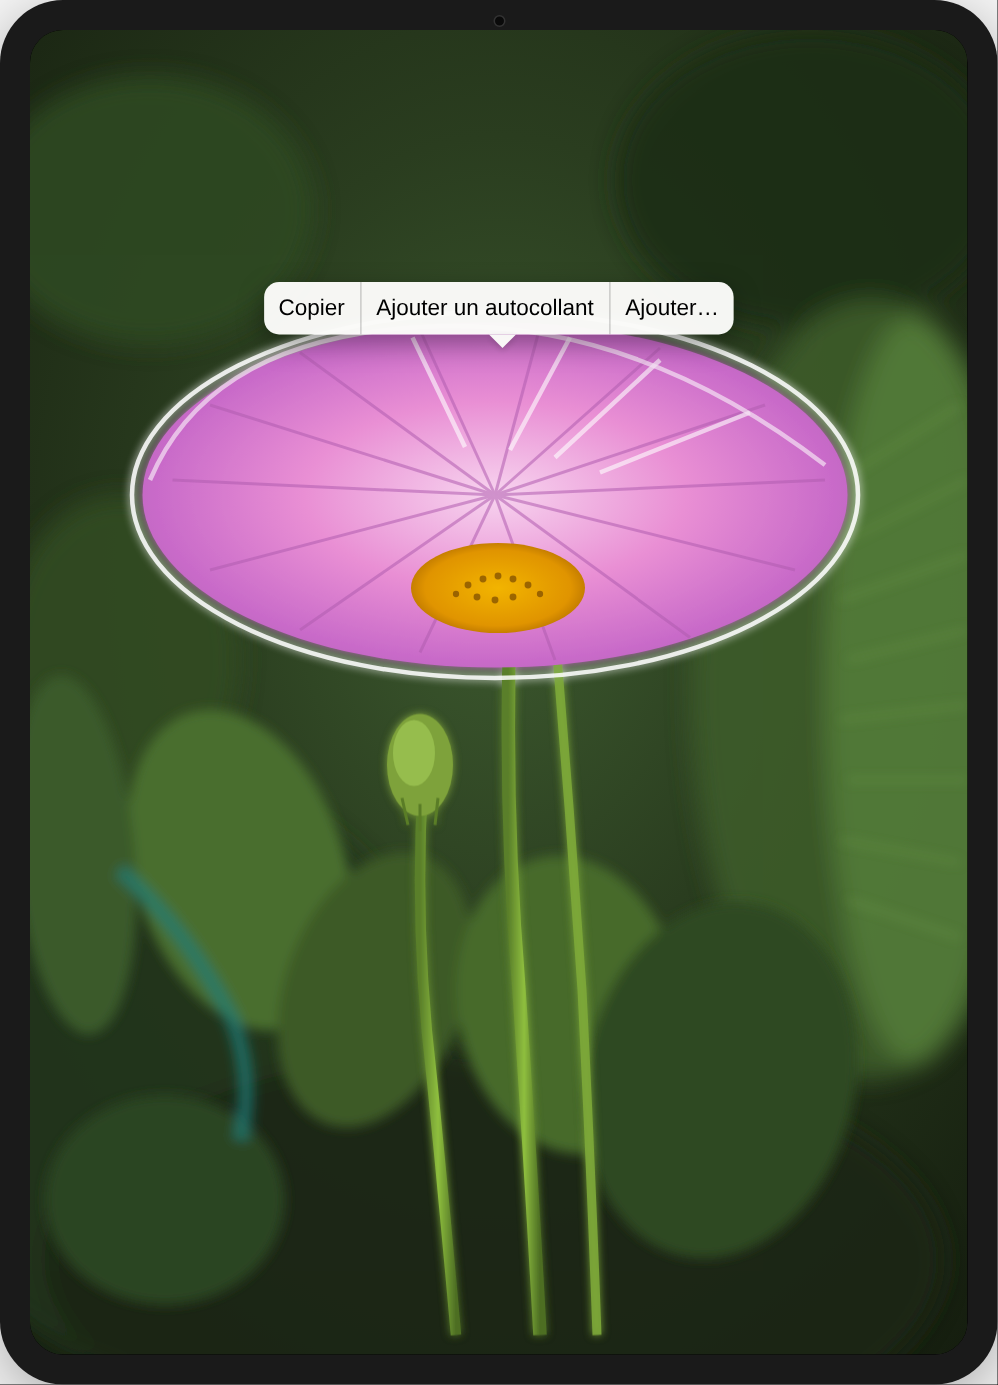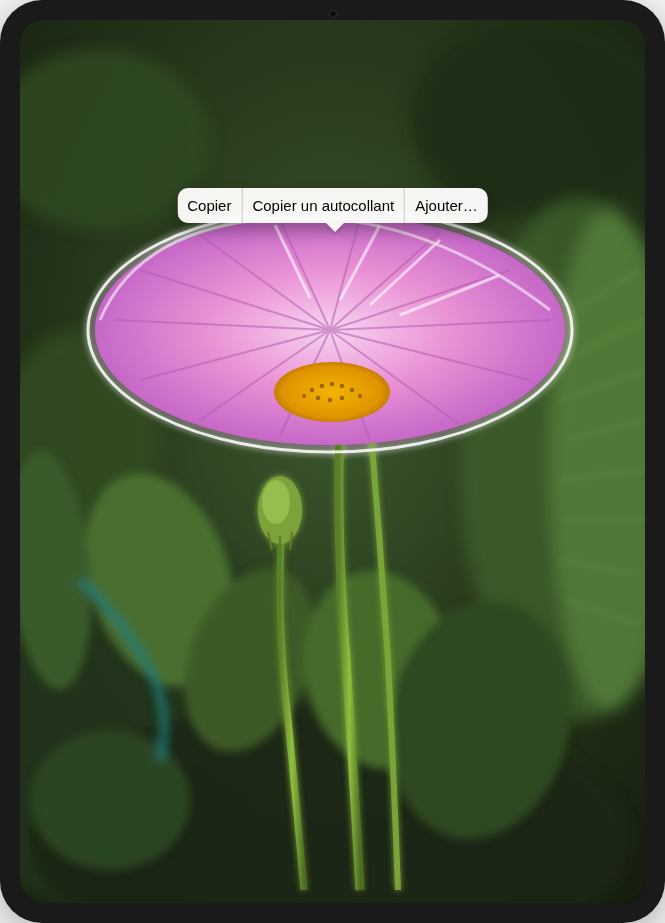--- a/index.html
+++ b/index.html
@@ -227,21 +227,21 @@
               <circle cx="322" cy="378" r="2.3"></circle>
             <circle cx="284" cy="376" r="2.1"></circle>
               <circle cx="340" cy="376" r="2.1"></circle>
           </g>
         </g>
       </svg>
 
       <div class="context-menu">
         <div class="item">Copier</div>
         <div class="sep"></div>
-        <div class="item">Copier un autocollant</div>
+        <div class="item">Ajouter un autocollant</div>
         <div class="sep"></div>
         <div class="item">Ajouter…</div>
       </div>
       <div class="context-menu-pointer"></div>
 
     </div>
   </div>
 </div>
 
 </body></html>

